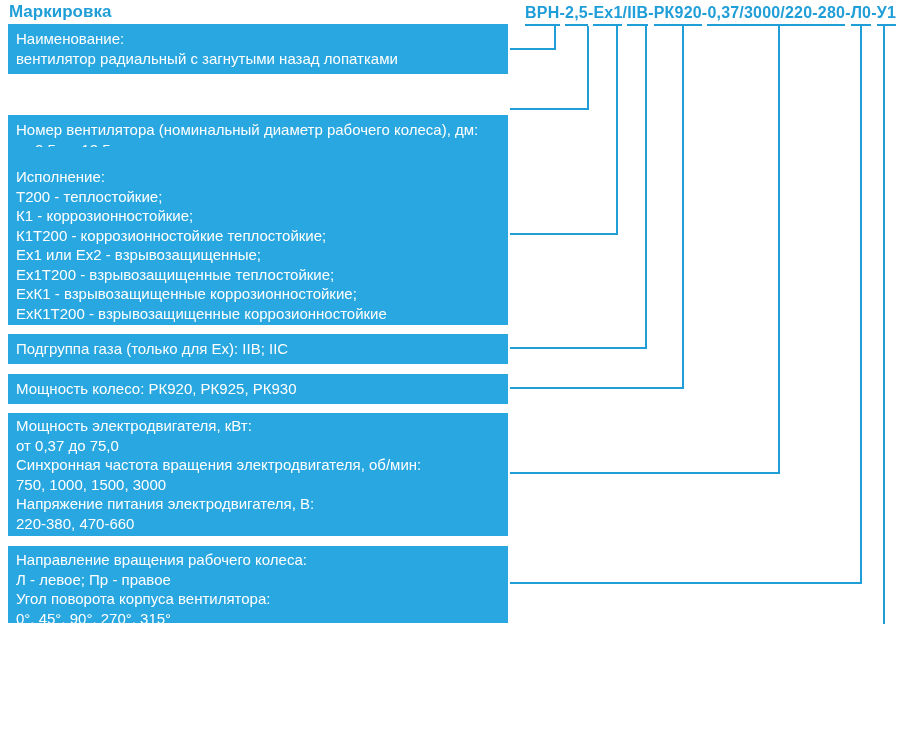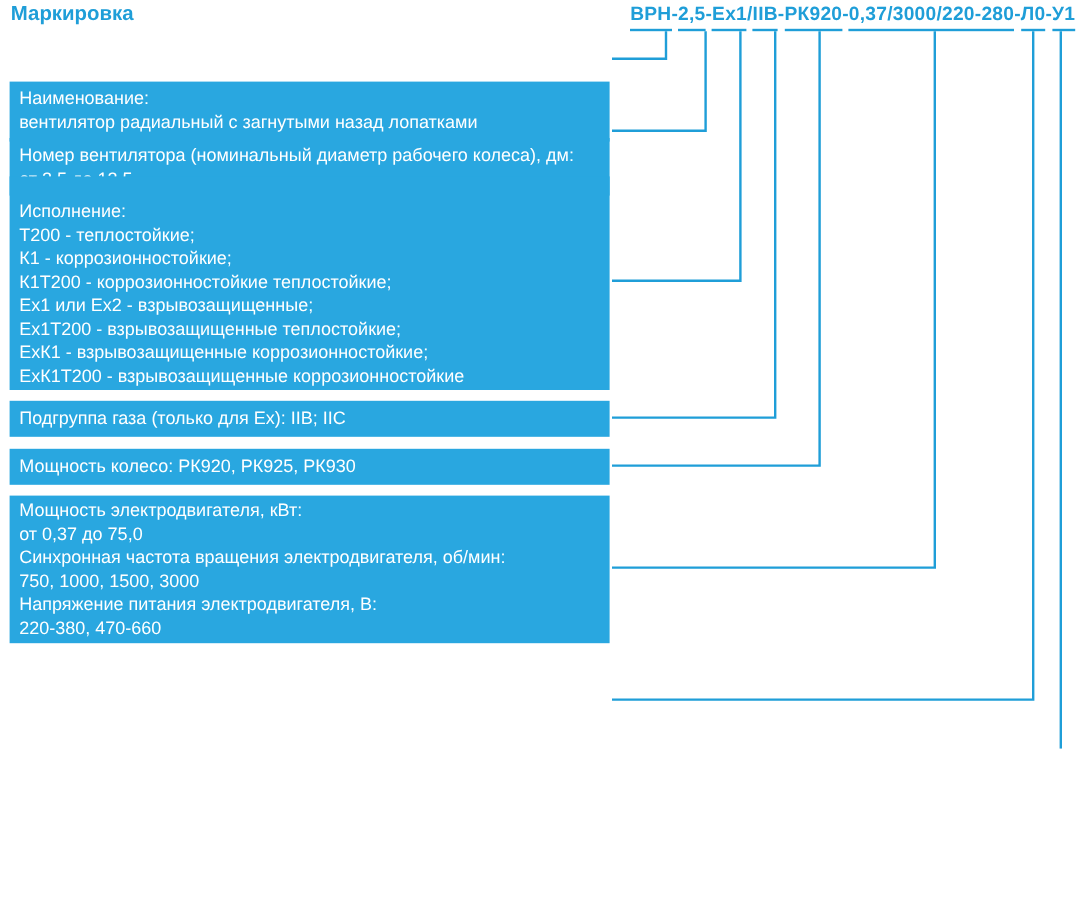--- a/index.html
+++ b/index.html
@@ -32,21 +32,21 @@
   .spec-box{
     position:absolute;left:8px;width:500px;
     box-sizing:border-box;
     background:var(--box);
     color:var(--on-box);
     font-size:15px;line-height:19.5px;
     padding:5px 8px 0 8px;
     white-space:pre-line;
     overflow:hidden;
   }
-  .b1{top:24px;height:50px;margin-top:44px;}
+  .b1{top:24px;height:50px;}
   .b2{top:85px;height:48px;margin-top:30px;}
   .b3{top:147px;height:178px;padding-top:20px;}
   .b4{top:334px;height:30px;}
   .b5{top:374px;height:30px;}
   .b6{top:413px;height:123px;padding-top:3px;}
   .b7{top:546px;height:77px;padding-top:4px;}
   .b8{top:633px;height:97px;padding-top:4px;}
   .conn-svg{position:absolute;top:0;left:0;}
   .conn{fill:none;stroke:var(--accent);stroke-width:2;}
 </style>
@@ -84,14 +84,18 @@
 ExК1Т200 - взрывозащищенные коррозионностойкие
 теплостойкие</div>
   <div class="spec-box b4">Подгруппа газа (только для Ex): IIB; IIC</div>
   <div class="spec-box b5">Мощность колесо: РК920, РК925, РК930</div>
   <div class="spec-box b6">Мощность электродвигателя, кВт:
 от 0,37 до 75,0
 Синхронная частота вращения электродвигателя, об/мин:
 750, 1000, 1500, 3000
 Напряжение питания электродвигателя, В:
 220-380, 470-660</div>
+  <div class="spec-box b7">Направление вращения рабочего колеса:
+Л - левое; Пр - правое
+Угол поворота корпуса вентилятора:
+0°, 45°, 90°, 270°, 315°</div>
 
 </div>
 
 </body></html>

